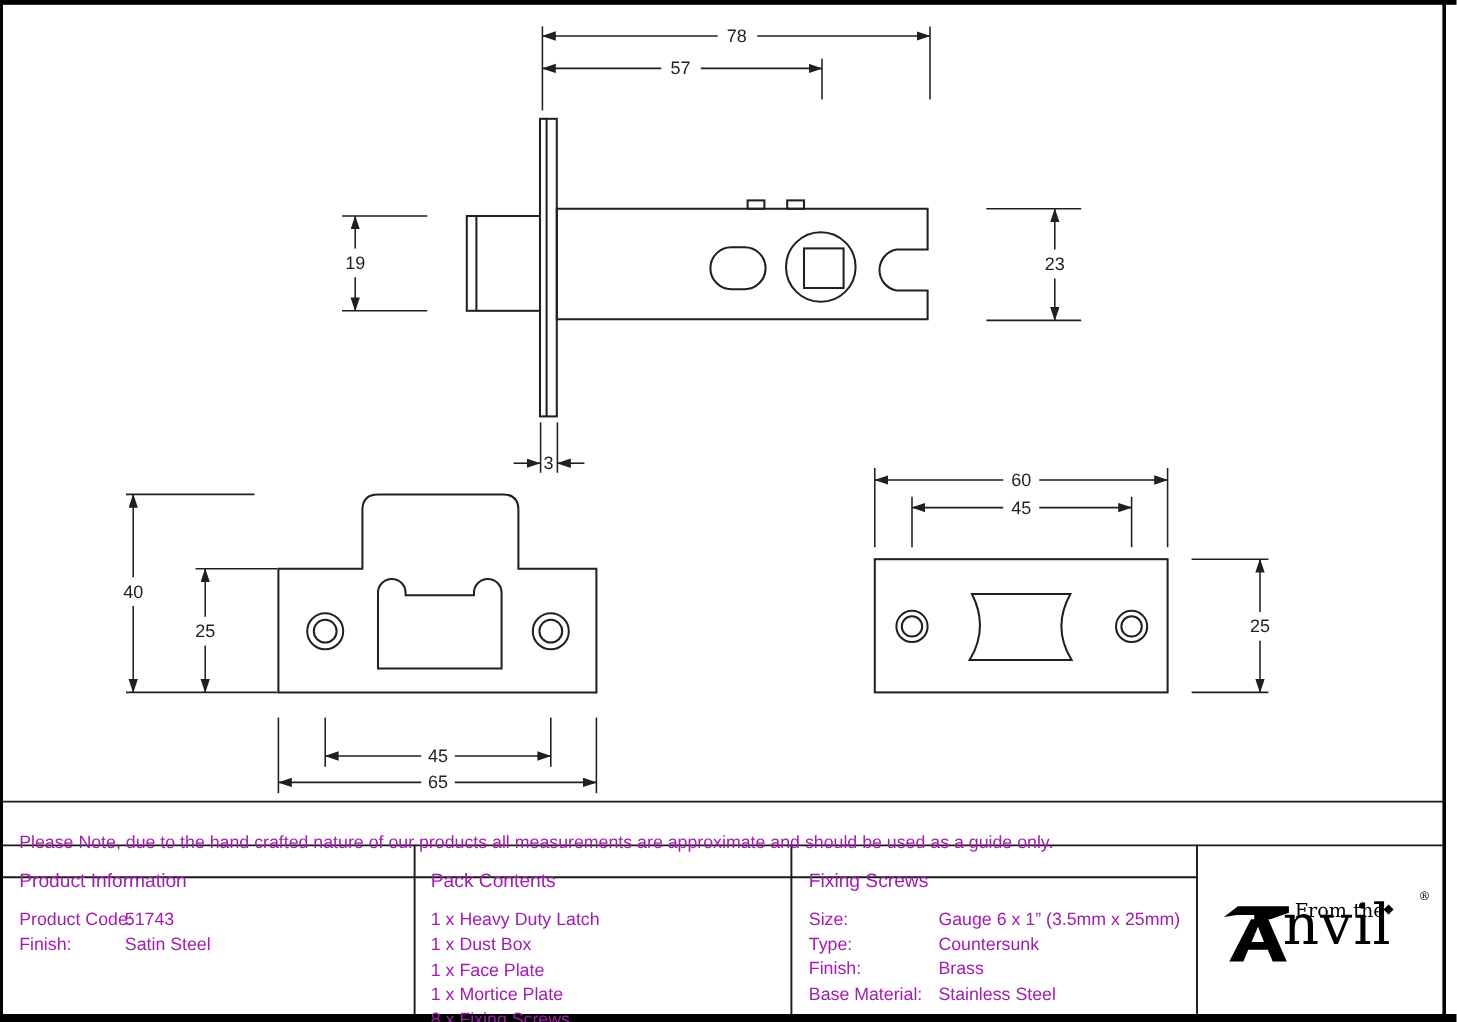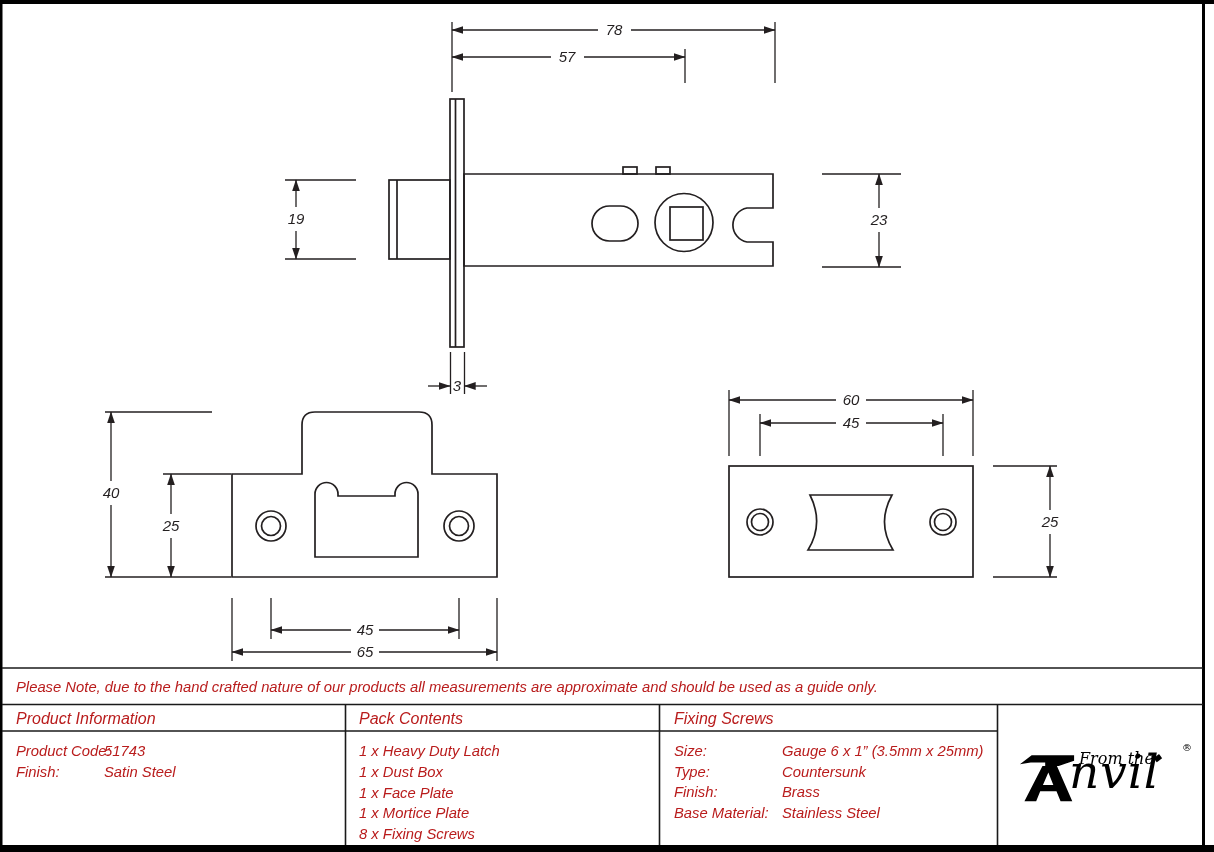--- a/index.html
+++ b/index.html
@@ -1,19 +1,19 @@
 <!DOCTYPE html>
 <html><head>
 <meta charset="utf-8">
 <style>
   html,body{margin:0;padding:0;background:#ffffff;}
   #sheet{position:relative;width:1214px;height:852px;background:#ffffff;overflow:hidden;
-         font-family:"Liberation Sans",sans-serif;color:#1a1a1a;font-style:italic;}
+         font-family:"Liberation Sans",sans-serif;color:#1a1a1a;}
   #draw-layer{position:absolute;left:0;top:0;width:1214px;height:852px;}
-  .txt{position:absolute;font-size:14.8px;line-height:20px;white-space:nowrap;color:#b91c1c;}
+  .txt{position:absolute;font-size:14.8px;line-height:20px;white-space:nowrap;color:#a21caf;margin-top:16px;}
   .hdr{font-size:16px;}
   .kv{position:absolute;}
   .kv .row{display:flex;height:20.6px;align-items:center;}
   .kv .lab{width:88px;flex:none;}
   .kv3 .lab{width:108px;flex:none;}
   .list .row{height:20.7px;display:flex;align-items:center;}
   
   #logo{position:absolute;left:1016px;top:742px;width:186px;height:70px;}
   #logo .nvil{position:absolute;left:53px;top:4px;font-family:"DejaVu Serif",serif;
               font-size:47px;line-height:52px;color:#000;letter-spacing:1px;}

